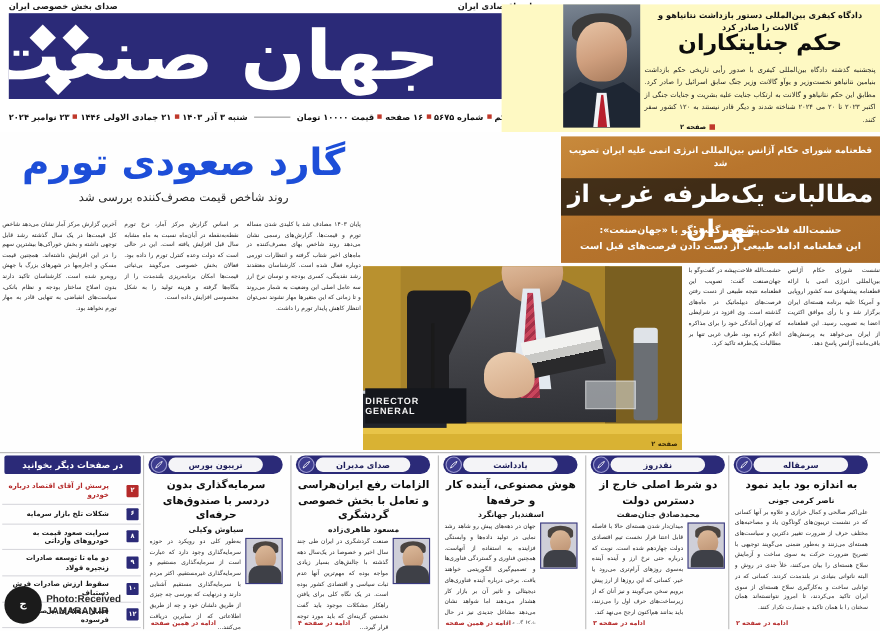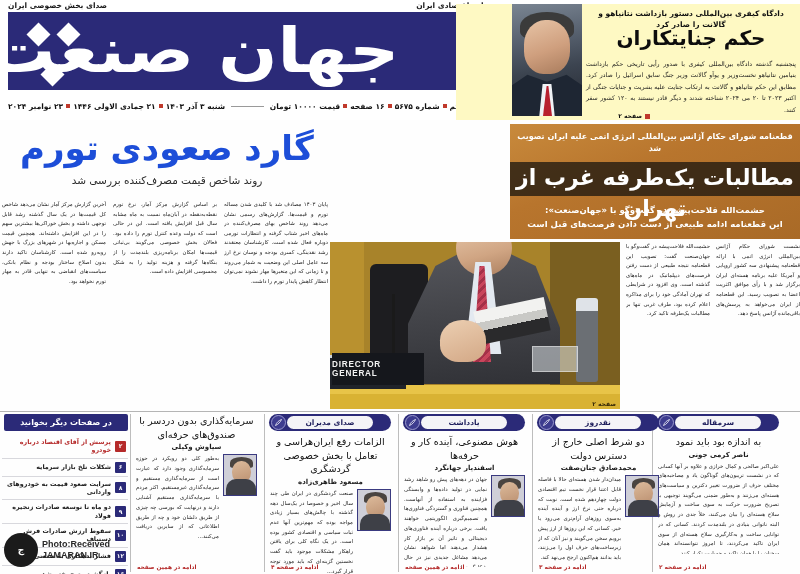--- a/index.html
+++ b/index.html
@@ -224,21 +224,21 @@
   .lcol { flex: 1; font-size: 5.4px; line-height: 1.78; color: #1b1b1b; text-align: justify; overflow: hidden; }
   .lcol p { margin-bottom: 3px; }
 
   
   .bottom { position: absolute; top: 414px; right: 0; width: 800px; height: 160px; }
 
   .col {
     position: absolute; top: 0; width: 132px; height: 158px;
     border-left: 1px solid #bdbdbd; padding: 0 5px;
   }
-  .col.c1 { right: 16px; }
+  .col.c1 { right: 6px; }
   .col.c2 { right: 136px; }
   .col.c3 { right: 270px; }
   .col.c4 { right: 404px; }
   .col.c5 { right: 538px; border-left: 1px solid #bdbdbd; }
 
   .sec-tab {
     position: relative; width: 122px; height: 17px; margin: 0 auto 4px auto;
     background: #2b2a78; border-radius: 9px;
     display: flex; align-items: center; justify-content: center;
   }
@@ -249,21 +249,21 @@
     font-size: 7.5px; font-weight: bold; color: #1f1f5c;
   }
   .sec-tab .badge {
     position: absolute; left: 2px; top: 1px; width: 15px; height: 15px; border-radius: 50%;
     background: #3d3c8f; border: 1px solid #9a99cf;
     display: flex; align-items: center; justify-content: center;
   }
   .sec-tab .badge svg { width: 9px; height: 9px; }
 
   .col-head {
-    font-size: 9.6px; font-weight: normal; color: #0d0d0d; text-align: center; line-height: 1.42; margin-bottom: 2px;
+    font-size: 9.6px; font-weight: bold; color: #0d0d0d; text-align: center; line-height: 1.42; margin-bottom: 2px;
   }
   .col-author {
     font-size: 7px; font-weight: bold; color: #1a1a1a; text-align: center; margin-bottom: 3px;
   }
   .col-body {
     font-size: 5.4px; line-height: 1.8; color: #1c1c1c; text-align: justify; overflow: hidden;
     max-height: 92px;
   }
   .col-photo {
     float: right; width: 34px; height: 42px; margin: 0 0 2px 4px;
@@ -284,21 +284,21 @@
   .other {
     position: absolute; top: 0; right: 672px; width: 126px; height: 158px;
   }
   .other-tab {
     width: 124px; height: 17px; background: #2b2a78; border-radius: 2px;
     display: flex; align-items: center; justify-content: center;
     font-size: 8px; font-weight: bold; color: #ffffff; margin-bottom: 4px;
   }
   .other-list { direction: rtl; }
   .other-item {
-    display: flex; align-items: center; gap: 4px;
+    display: flex; align-items: center; gap: 16px;
     padding: 3px 2px; border-bottom: 1px solid #d8d8dd;
     font-size: 6.4px; color: #1a1a1a; font-weight: bold; line-height: 1.3;
   }
   .other-item:first-child { color: #b52a2a; }
   .other-num {
     flex: 0 0 auto; width: 11px; height: 11px; background: #2b2a78; color: #fff;
     font-size: 6px; display: flex; align-items: center; justify-content: center; border-radius: 1px;
   }
   .other-item:first-child .other-num { background: #b52a2a; }
 
@@ -490,20 +490,28 @@
       <div class="col-photo">
         <span class="cp-hair"></span>
         <span class="cp-face"></span>
         <span class="cp-body"></span>
       </div>
       <div class="col-body">صنعت گردشگری در ایران طی چند سال اخیر و خصوصا در یک‌سال دهه گذشته با چالش‌های بسیار زیادی مواجه بوده که مهم‌ترین آنها عدم ثبات سیاسی و اقتصادی کشور بوده است. در یک نگاه کلی برای یافتن راهکار مشکلات موجود باید گفت نخستین گزینه‌ای که باید مورد توجه قرار گیرد...</div>
       <div class="col-more">ادامه در صفحه ۴</div>
     </div>
 
     <div class="col c5">
+      <div class="sec-tab">
+        <span class="badge">
+          <svg viewBox="0 0 24 24" fill="none" stroke="#ffffff" stroke-width="2">
+              <path d="M4 20 C10 18 18 10 20 4 C14 6 6 12 4 20Z"></path>
+            </svg>
+        </span>
+        <span class="label">تریبون بورس</span>
+      </div>
       <div class="col-head">سرمایه‌گذاری بدون دردسر با صندوق‌های حرفه‌ای</div>
       <div class="col-author">سیاوش وکیلی</div>
       <div class="col-photo">
         <span class="cp-hair"></span>
         <span class="cp-face"></span>
         <span class="cp-body"></span>
       </div>
       <div class="col-body">به‌طور کلی دو رویکرد در حوزه سرمایه‌گذاری وجود دارد که عبارت است از سرمایه‌گذاری مستقیم و سرمایه‌گذاری غیرمستقیم. اکثر مردم با سرمایه‌گذاری مستقیم آشنایی دارند و درنهایت که بورسی چه چیزی از طریق دلشان خود و چه از طریق اطلاعاتی که از سایرین دریافت می‌کنند...</div>
       <div class="col-more">ادامه در همین صفحه</div>
     </div>

